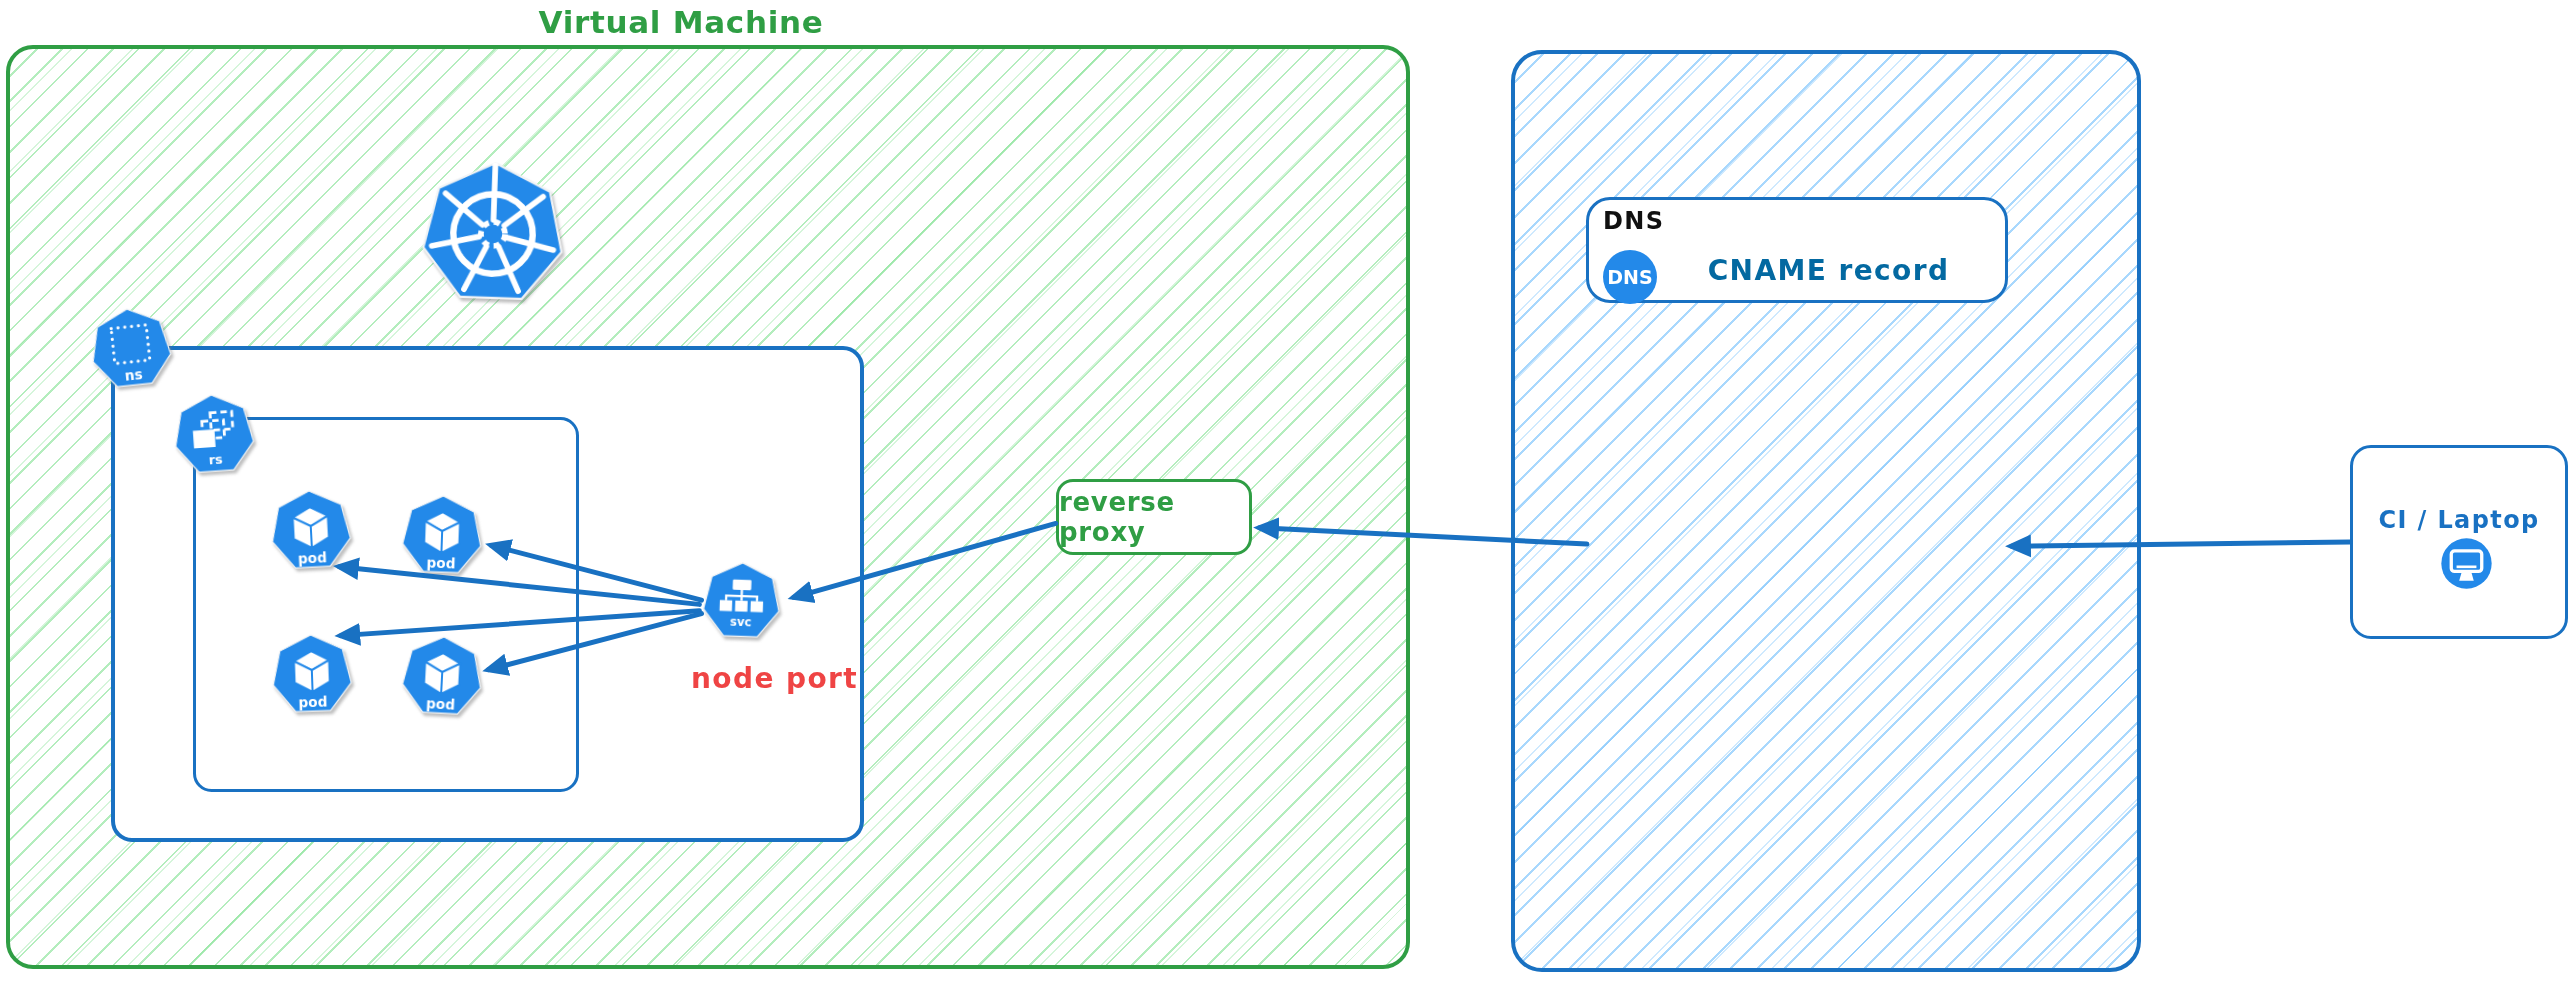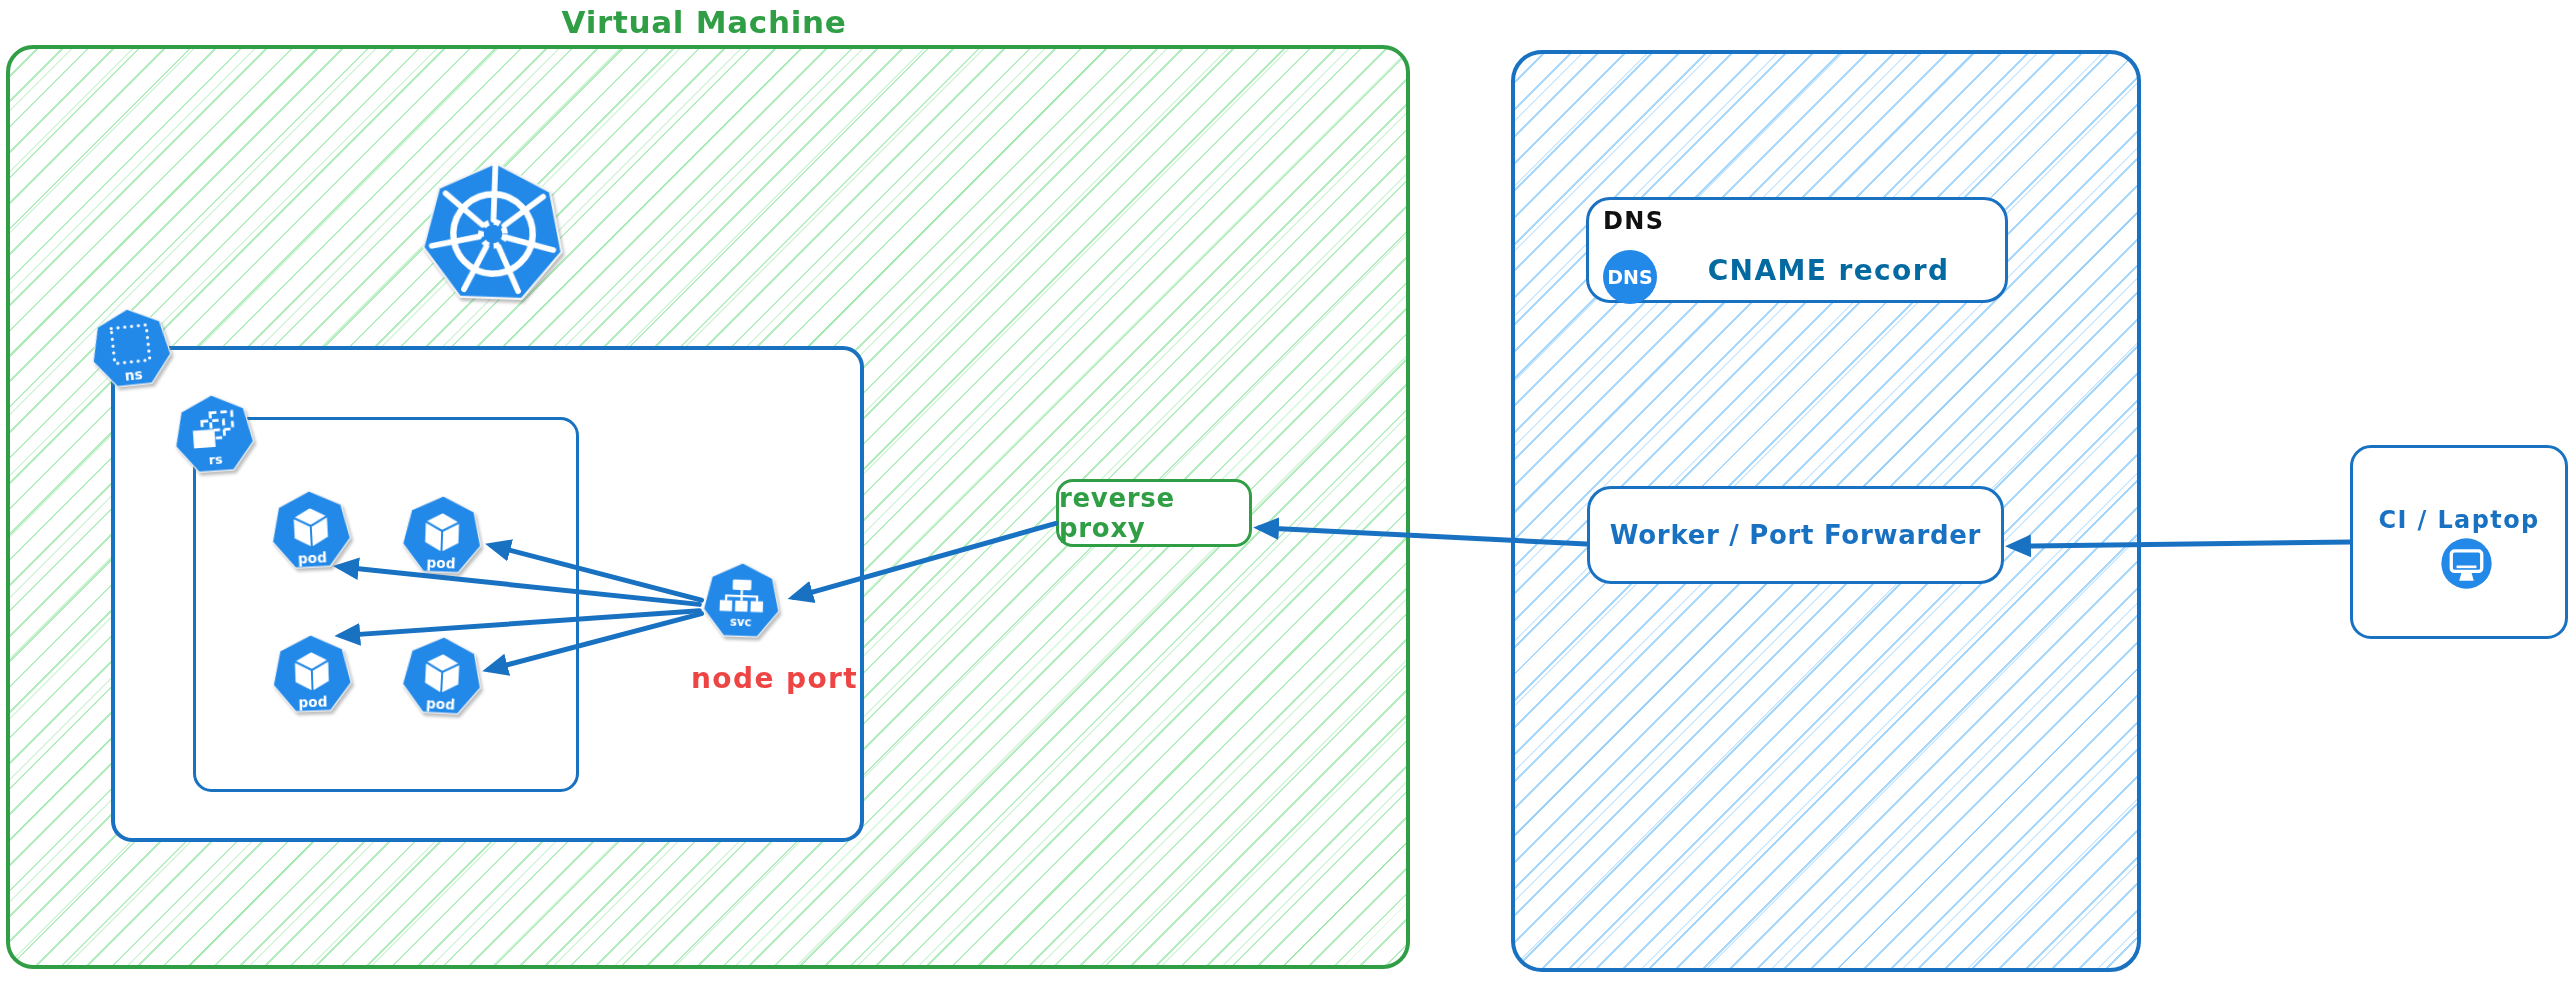--- a/index.html
+++ b/index.html
@@ -21,35 +21,35 @@
   .ext-panel {
     left:1511px; top:50px; width:630px; height:922px;
     border:4.3px solid #1971c2; border-radius:31px;
     background-image:
       repeating-linear-gradient(135deg, rgba(116,192,252,0.62) 0 2.1px, transparent 2.1px 19px),
       repeating-linear-gradient(135deg, rgba(116,192,252,0.35) 0 1.4px, transparent 1.4px 46px);
   }
 
   
   .title { position:absolute; text-align:center; letter-spacing:0.7px; font-weight:600; }
-  .vm-title   { left:491px;  top:4.3px;  width:426px; font-size:31px; color:#2f9e44; }
+  .vm-title   { left:468px;  top:4.3px;  width:426px; font-size:31px; color:#2f9e44; }
   .ext-title  { left:1630px; top:7px; width:426px; font-size:30px; color:#1971c2; }
   .nodeport-caption { left:668px; top:662px; width:213px; position:absolute; text-align:center;
                       font-size:28px; color:#ef4444; letter-spacing:1.4px; font-weight:600; }
 
   
   .white-box { position:absolute; background:#ffffff; border-style:solid; border-color:#1971c2; }
   .node-box { left:111px; top:346px; width:753px; height:496px; border-width:4.3px; border-radius:21px; }
   .rs-box   { left:193px; top:417px; width:386px;  height:375px; border-width:3.6px; border-radius:18.5px; }
   .dns-card { left:1586px; top:197px; width:422px; height:106px; border-width:3.6px; border-radius:24px; }
   .worker-box { left:1587px; top:486px; width:417px; height:98px; border-width:3.6px; border-radius:24px;
                 display:flex; align-items:center; justify-content:center;
                 color:#1971c2; font-size:26px; font-weight:600; letter-spacing:0.7px; }
   .ci-box   { left:2350px; top:445px; width:218px; height:194px; border-width:3.6px; border-radius:21px; }
-  .reverse-proxy { position:absolute; left:1056px; top:479px; width:196px; height:68px;
+  .reverse-proxy { position:absolute; left:1056px; top:479px; width:196px; height:76px;
                    background:#fff; border:3.6px solid #2f9e44; border-radius:17px;
                    display:flex; align-items:center; justify-content:center;
                    color:#2f9e44; font-size:26px; font-weight:600; letter-spacing:0.7px; }
 
   .dns-tag { position:absolute; left:1603px; top:207px; font-size:24px; color:#111111;
              font-weight:700; letter-spacing:1.4px; }
   .dns-circle { position:absolute; left:1603px; top:250px; width:54px; height:54px;
                 border-radius:50%; background:#2389e9; display:flex; align-items:center;
                 justify-content:center; color:#ffffff; font-size:19px; font-weight:700; }
   .cname-label { position:absolute; left:1676px; top:254px; width:305px; text-align:center;
@@ -179,23 +179,20 @@
     <span>reverse proxy</span>
   </div>
 
   <div class="white-box dns-card"></div>
   <div class="dns-tag">DNS</div>
   <div class="dns-circle">
     <span>DNS</span>
   </div>
   <div class="cname-label">CNAME record</div>
 
-  <div class="white-box worker-box">
-    <span>Worker / Port Forwarder</span>
-  </div>
 
   <div class="white-box ci-box"></div>
   <div class="ci-label">CI / Laptop</div>
   <div class="monitor-badge">
     <svg viewBox="-40 -40 80 80">
       <circle cx="0" cy="0" r="38" fill="#2389e9"></circle>
       <rect x="-23" y="-19" width="46" height="31" rx="5" fill="none" stroke="#ffffff" stroke-width="5"></rect>
       <line x1="-15" y1="5" x2="15" y2="5" stroke="#ffffff" stroke-width="4"></line>
       <polygon points="-7,12 7,12 11,26 -11,26" fill="#ffffff"></polygon>
     </svg>

